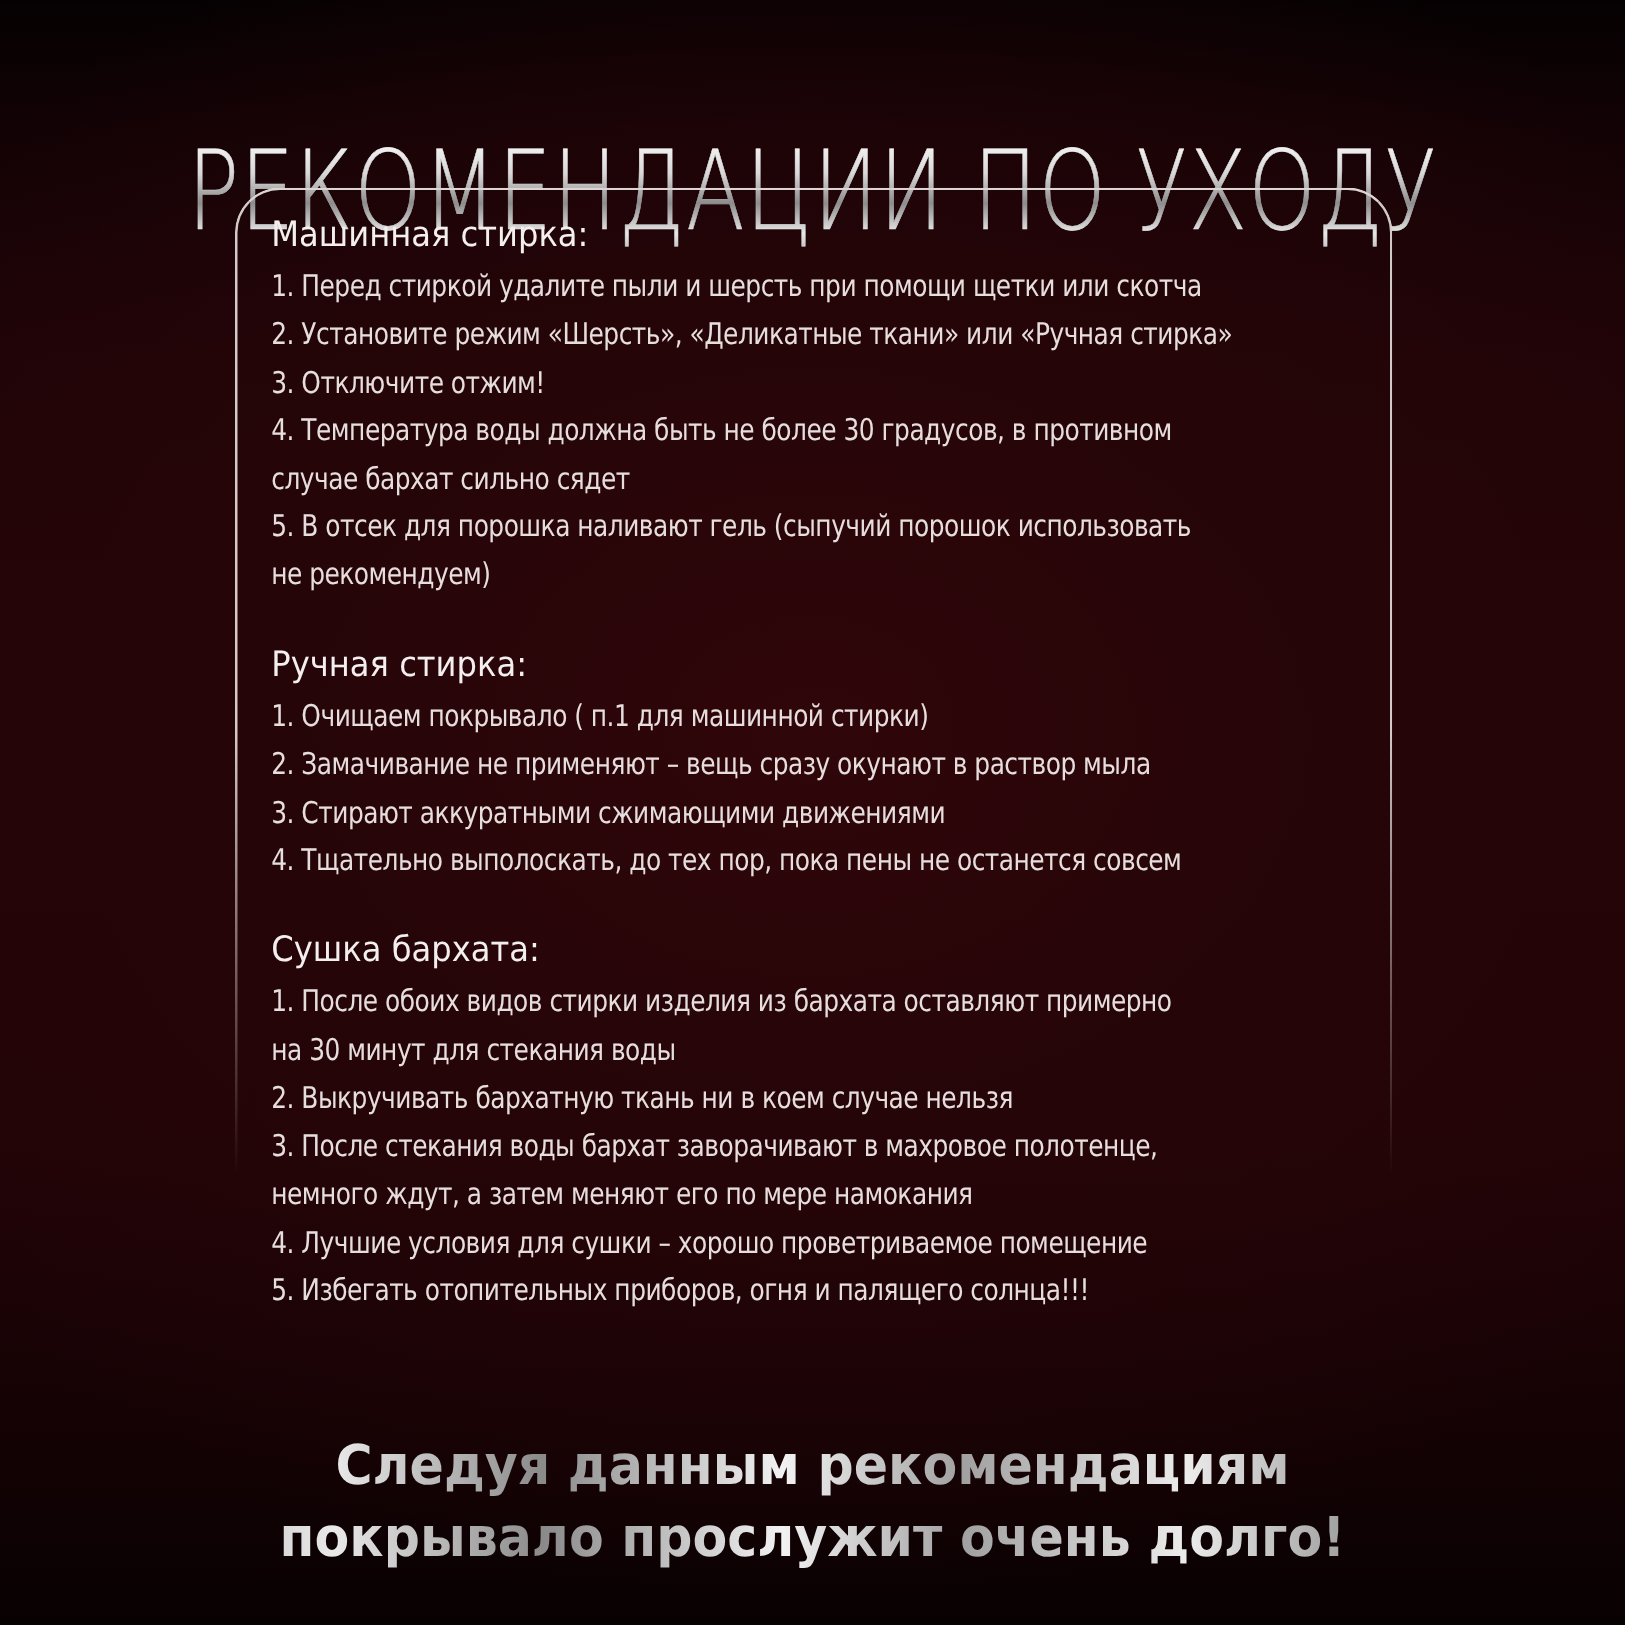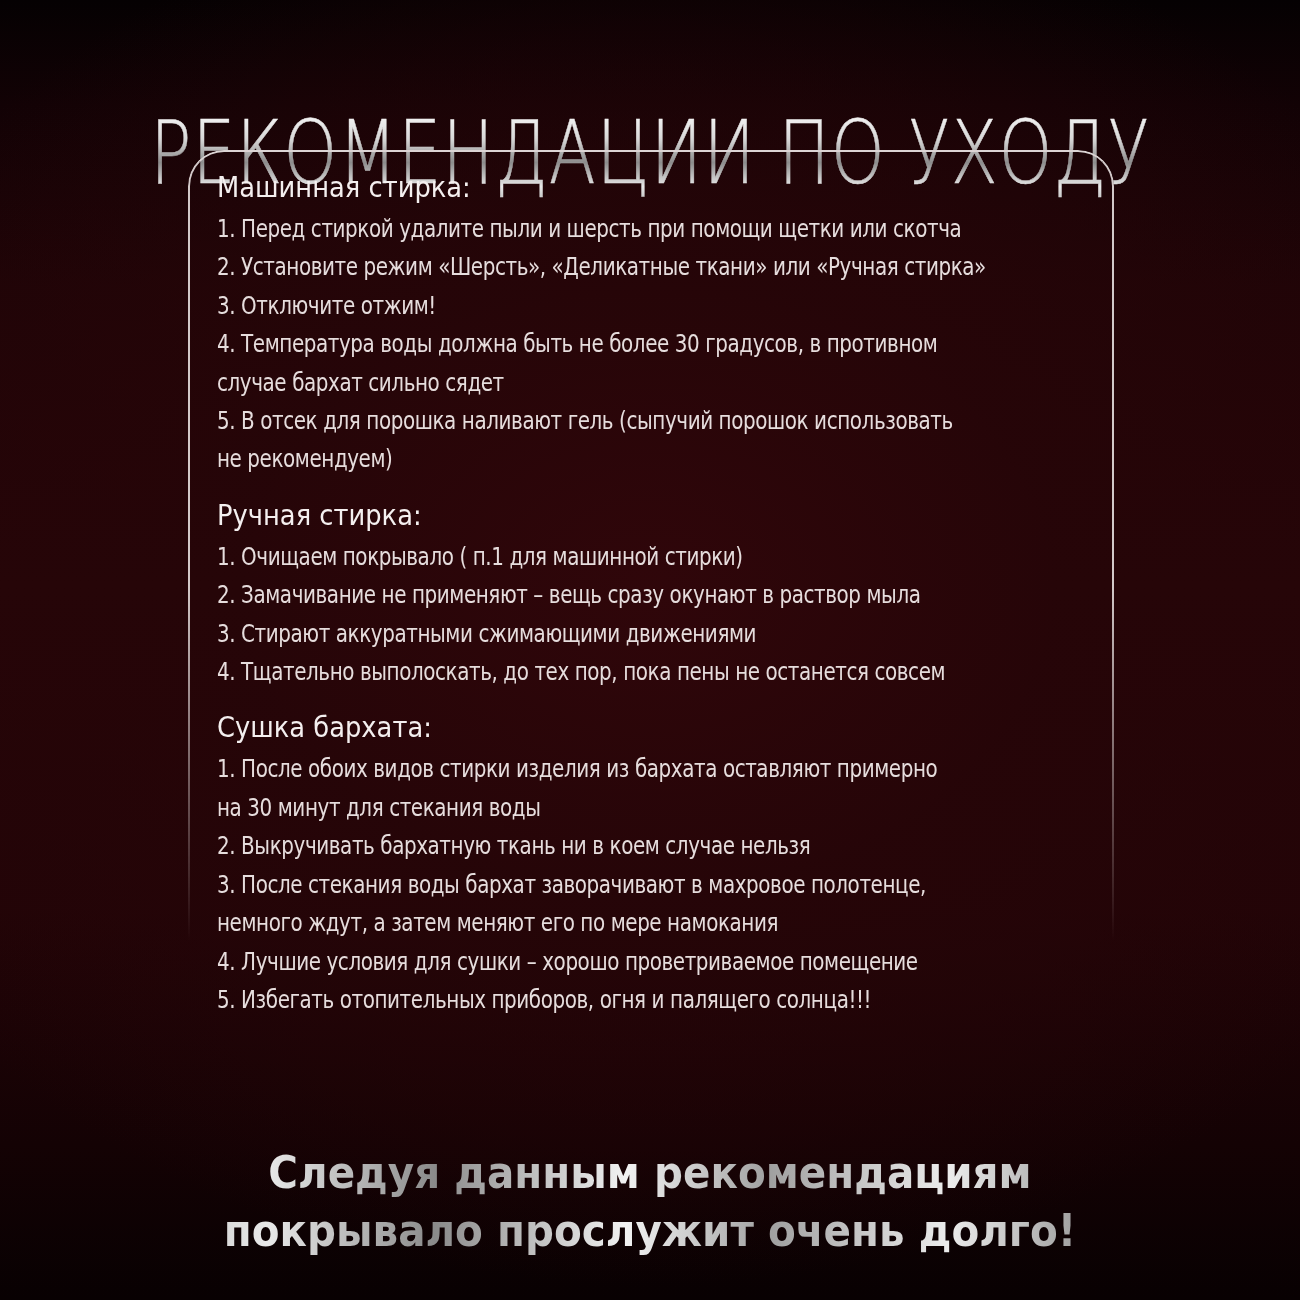--- a/index.html
+++ b/index.html
@@ -57,21 +57,21 @@
       position: absolute;
       left: 217px;
       top: 166px;
       width: 870px;
     }
 
     .section {
       margin: 0;
     }
     .section + .section {
-      margin-top: 15px;
+      margin-top: 31px;
     }
 
     .section-title {
       font-family: "DejaVu Sans", sans-serif;
       font-size: 28px;
       line-height: 44px;
       color: #f4efef;
       transform: scaleX(0.92);
       transform-origin: 0 50%;
       white-space: nowrap;

